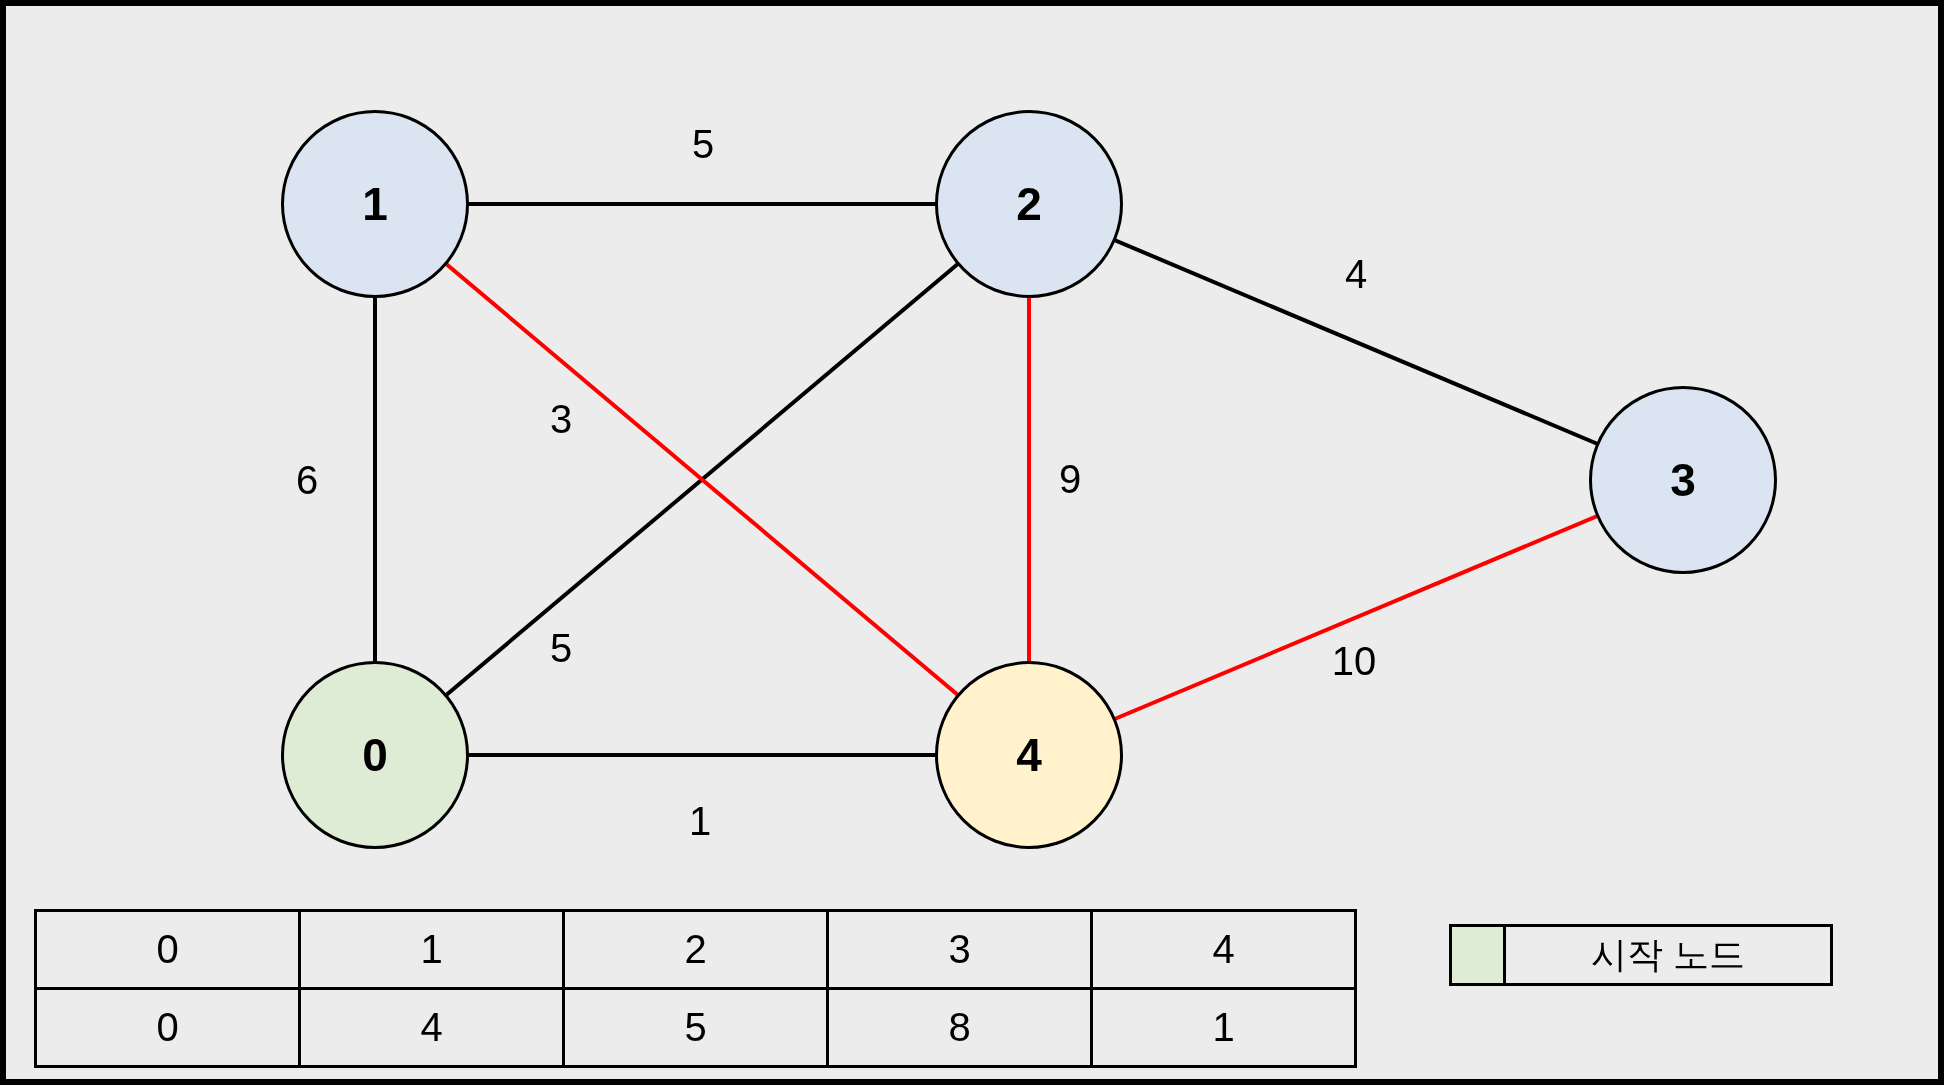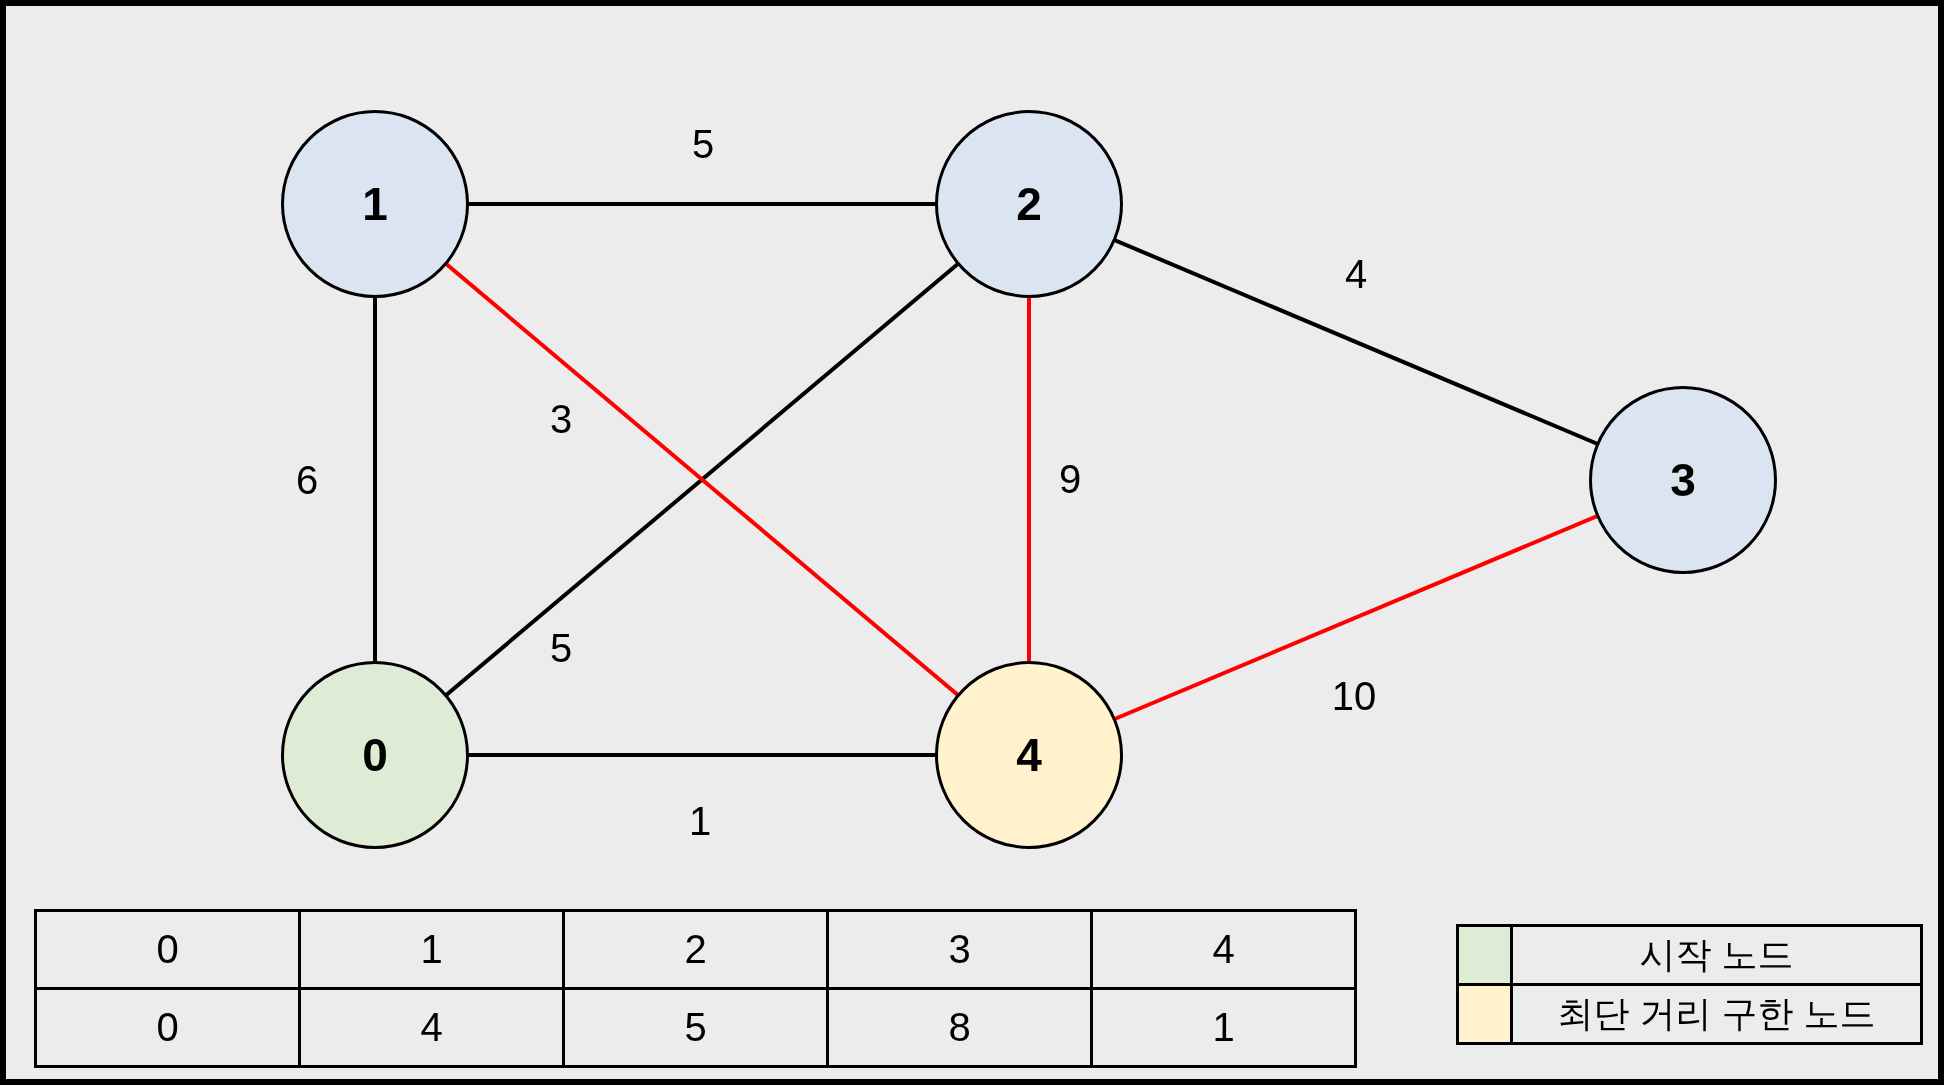--- a/index.html
+++ b/index.html
@@ -60,22 +60,21 @@
     text-align: center;
     vertical-align: middle;
     font-size: 40px;
     padding: 0;
   }
 
   .legend-wrap { position: absolute; left: 1443px; top: 918px; }
   table.legend {
     border-collapse: collapse;
     table-layout: fixed;
-    width: 467px;
-    margin-left: 7px;
+    width: 384px;
   }
   table.legend td {
     border: 3px solid #000000;
     height: 59px;
     text-align: center;
     vertical-align: middle;
     font-size: 36px;
     padding: 0;
     white-space: nowrap;
   }
@@ -115,21 +114,21 @@
     <span>4</span>
   </div>
 
   <div class="weight" style="left:697px;  top:138px;">5</div>
   <div class="weight" style="left:1350px; top:268px;">4</div>
   <div class="weight" style="left:301px;  top:474px;">6</div>
   <div class="weight" style="left:555px;  top:642px;">5</div>
   <div class="weight" style="left:694px;  top:815px;">1</div>
   <div class="weight" style="left:555px;  top:413px;">3</div>
   <div class="weight" style="left:1064px; top:473px;">9</div>
-  <div class="weight" style="left:1348px; top:690px;">10</div>
+  <div class="weight" style="left:1348px; top:655px;">10</div>
 
   <div class="dist-table-wrap">
     <table class="dist">
       <tbody>
           <tr>
         <td>0</td>
         <td>1</td>
         <td>2</td>
         <td>3</td>
         <td>4</td>
@@ -145,21 +144,17 @@
       </table>
   </div>
 
   <div class="legend-wrap">
     <table class="legend">
       <tbody>
           <tr>
         <td class="swatch swatch-green"></td>
         <td>시작 노드</td>
       </tr>
-      <tr>
-        <td class="swatch swatch-yellow"></td>
-        <td>최단 거리 구한 노드</td>
-      </tr>
     </tbody>
       </table>
   </div>
 
 </div>
 
 </body></html>

